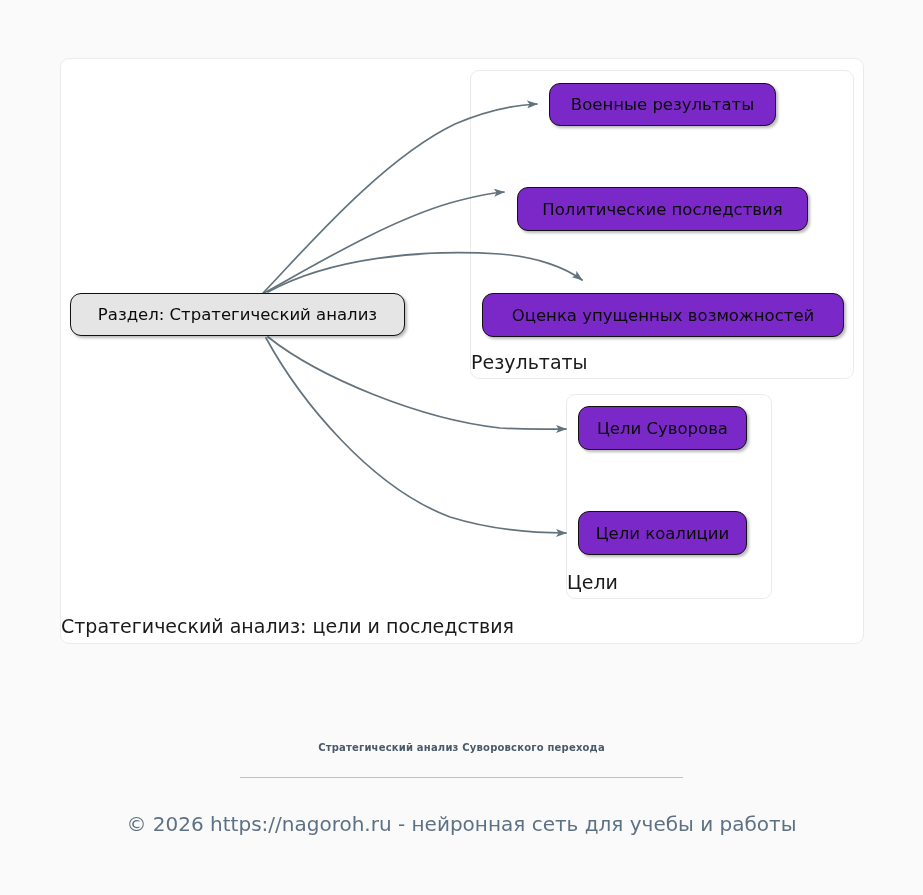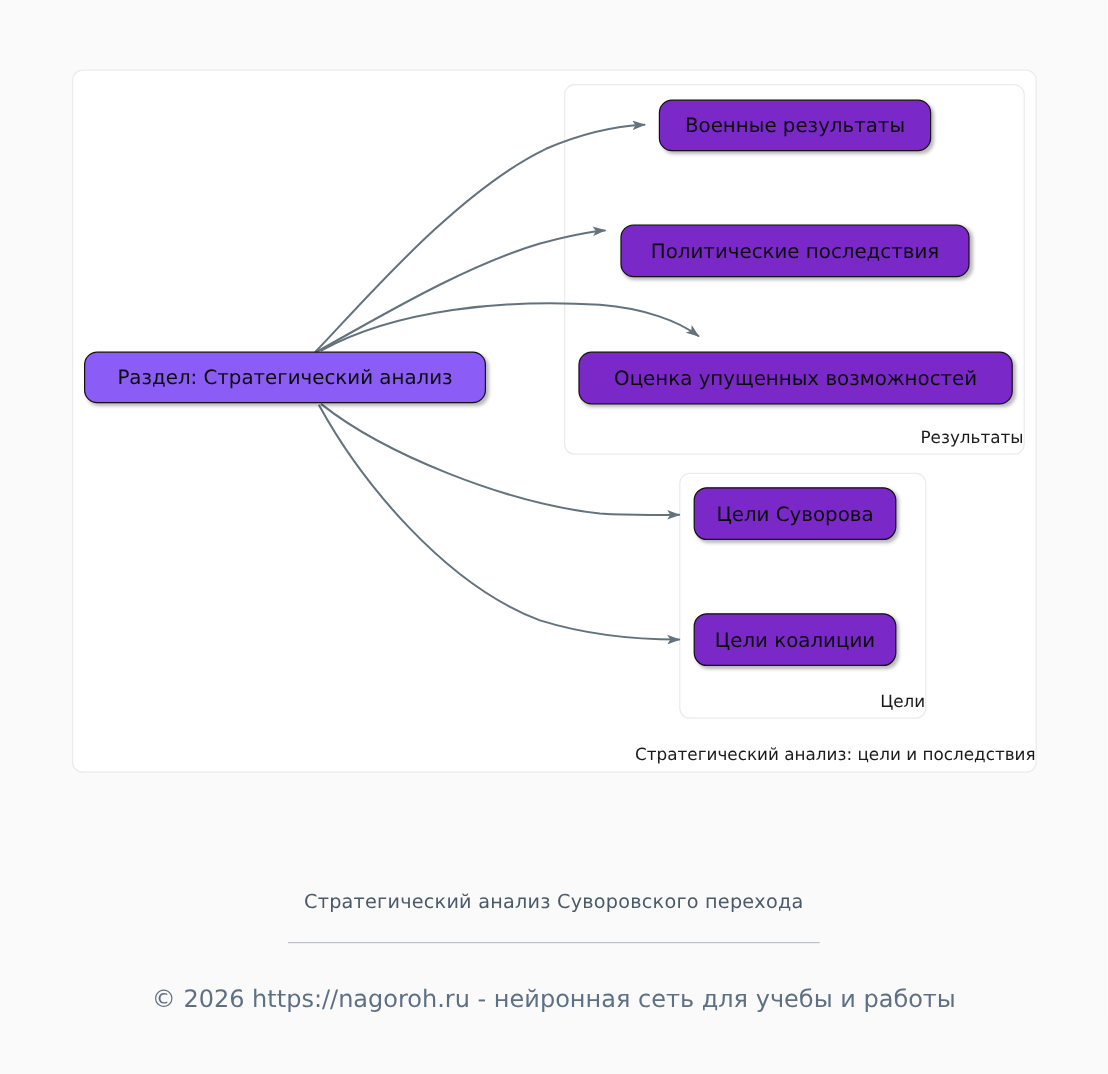--- a/index.html
+++ b/index.html
@@ -50,22 +50,22 @@
   }
   #cluster-goals {
     left: 566px; top: 394px;
     width: 206px; height: 205px;
   }
 
   .cluster-label {
     position: absolute;
     left: 0;
     width: 100%;
-    text-align: right;
-    font-size: 14px;
+    text-align: left;
+    font-size: 19px;
     color: #1a1a1a;
     font-family: "DejaVu Sans", "Liberation Sans", sans-serif;
     white-space: nowrap;
   }
   #outer-cluster .cluster-label { bottom: 6px; }
   #cluster-results .cluster-label { bottom: 5px; }
   #cluster-goals .cluster-label { bottom: 5px; }
 
   
   .node {
@@ -76,41 +76,41 @@
     border-radius: 11px;
     border: 1.6px solid #111111;
     box-shadow: 2px 2px 3px rgba(0,0,0,0.28);
     font-size: 16.5px;
     color: #0a0a0a;
     white-space: nowrap;
     padding: 0 14px;
     font-family: "DejaVu Sans", "Liberation Sans", sans-serif;
     cursor: default;
   }
-  .node.green  { background: #8b5cf6; }
+  .node.green  { background: #e5e5e5; }
   .node.purple { background: #7a28c8; }
 
   #node-root    { left: 70px;  top: 293px; width: 335px; height: 43px; }
   #node-mil     { left: 549px; top: 83px;  width: 227px; height: 43px; }
   #node-pol     { left: 517px; top: 187px; width: 291px; height: 44px; }
   #node-missed  { left: 482px; top: 293px; width: 362px; height: 44px; }
   #node-suvorov { left: 578px; top: 406px; width: 169px; height: 44px; }
   #node-coal    { left: 578px; top: 511px; width: 169px; height: 44px; }
 
   
   #footer {
     position: absolute;
     left: 0;
     top: 700px;
     width: 923px;
     text-align: center;
   }
   #footer-title {
-    font-size: 16px;
-    font-weight: normal;
+    font-size: 10px;
+    font-weight: bold;
     color: #4a5a6a;
     margin-top: 42px;
     letter-spacing: 0.2px;
   }
   #footer-divider {
     width: 443px;
     height: 1px;
     background: #b9c2cb;
     margin: 24px auto 0 auto;
   }

